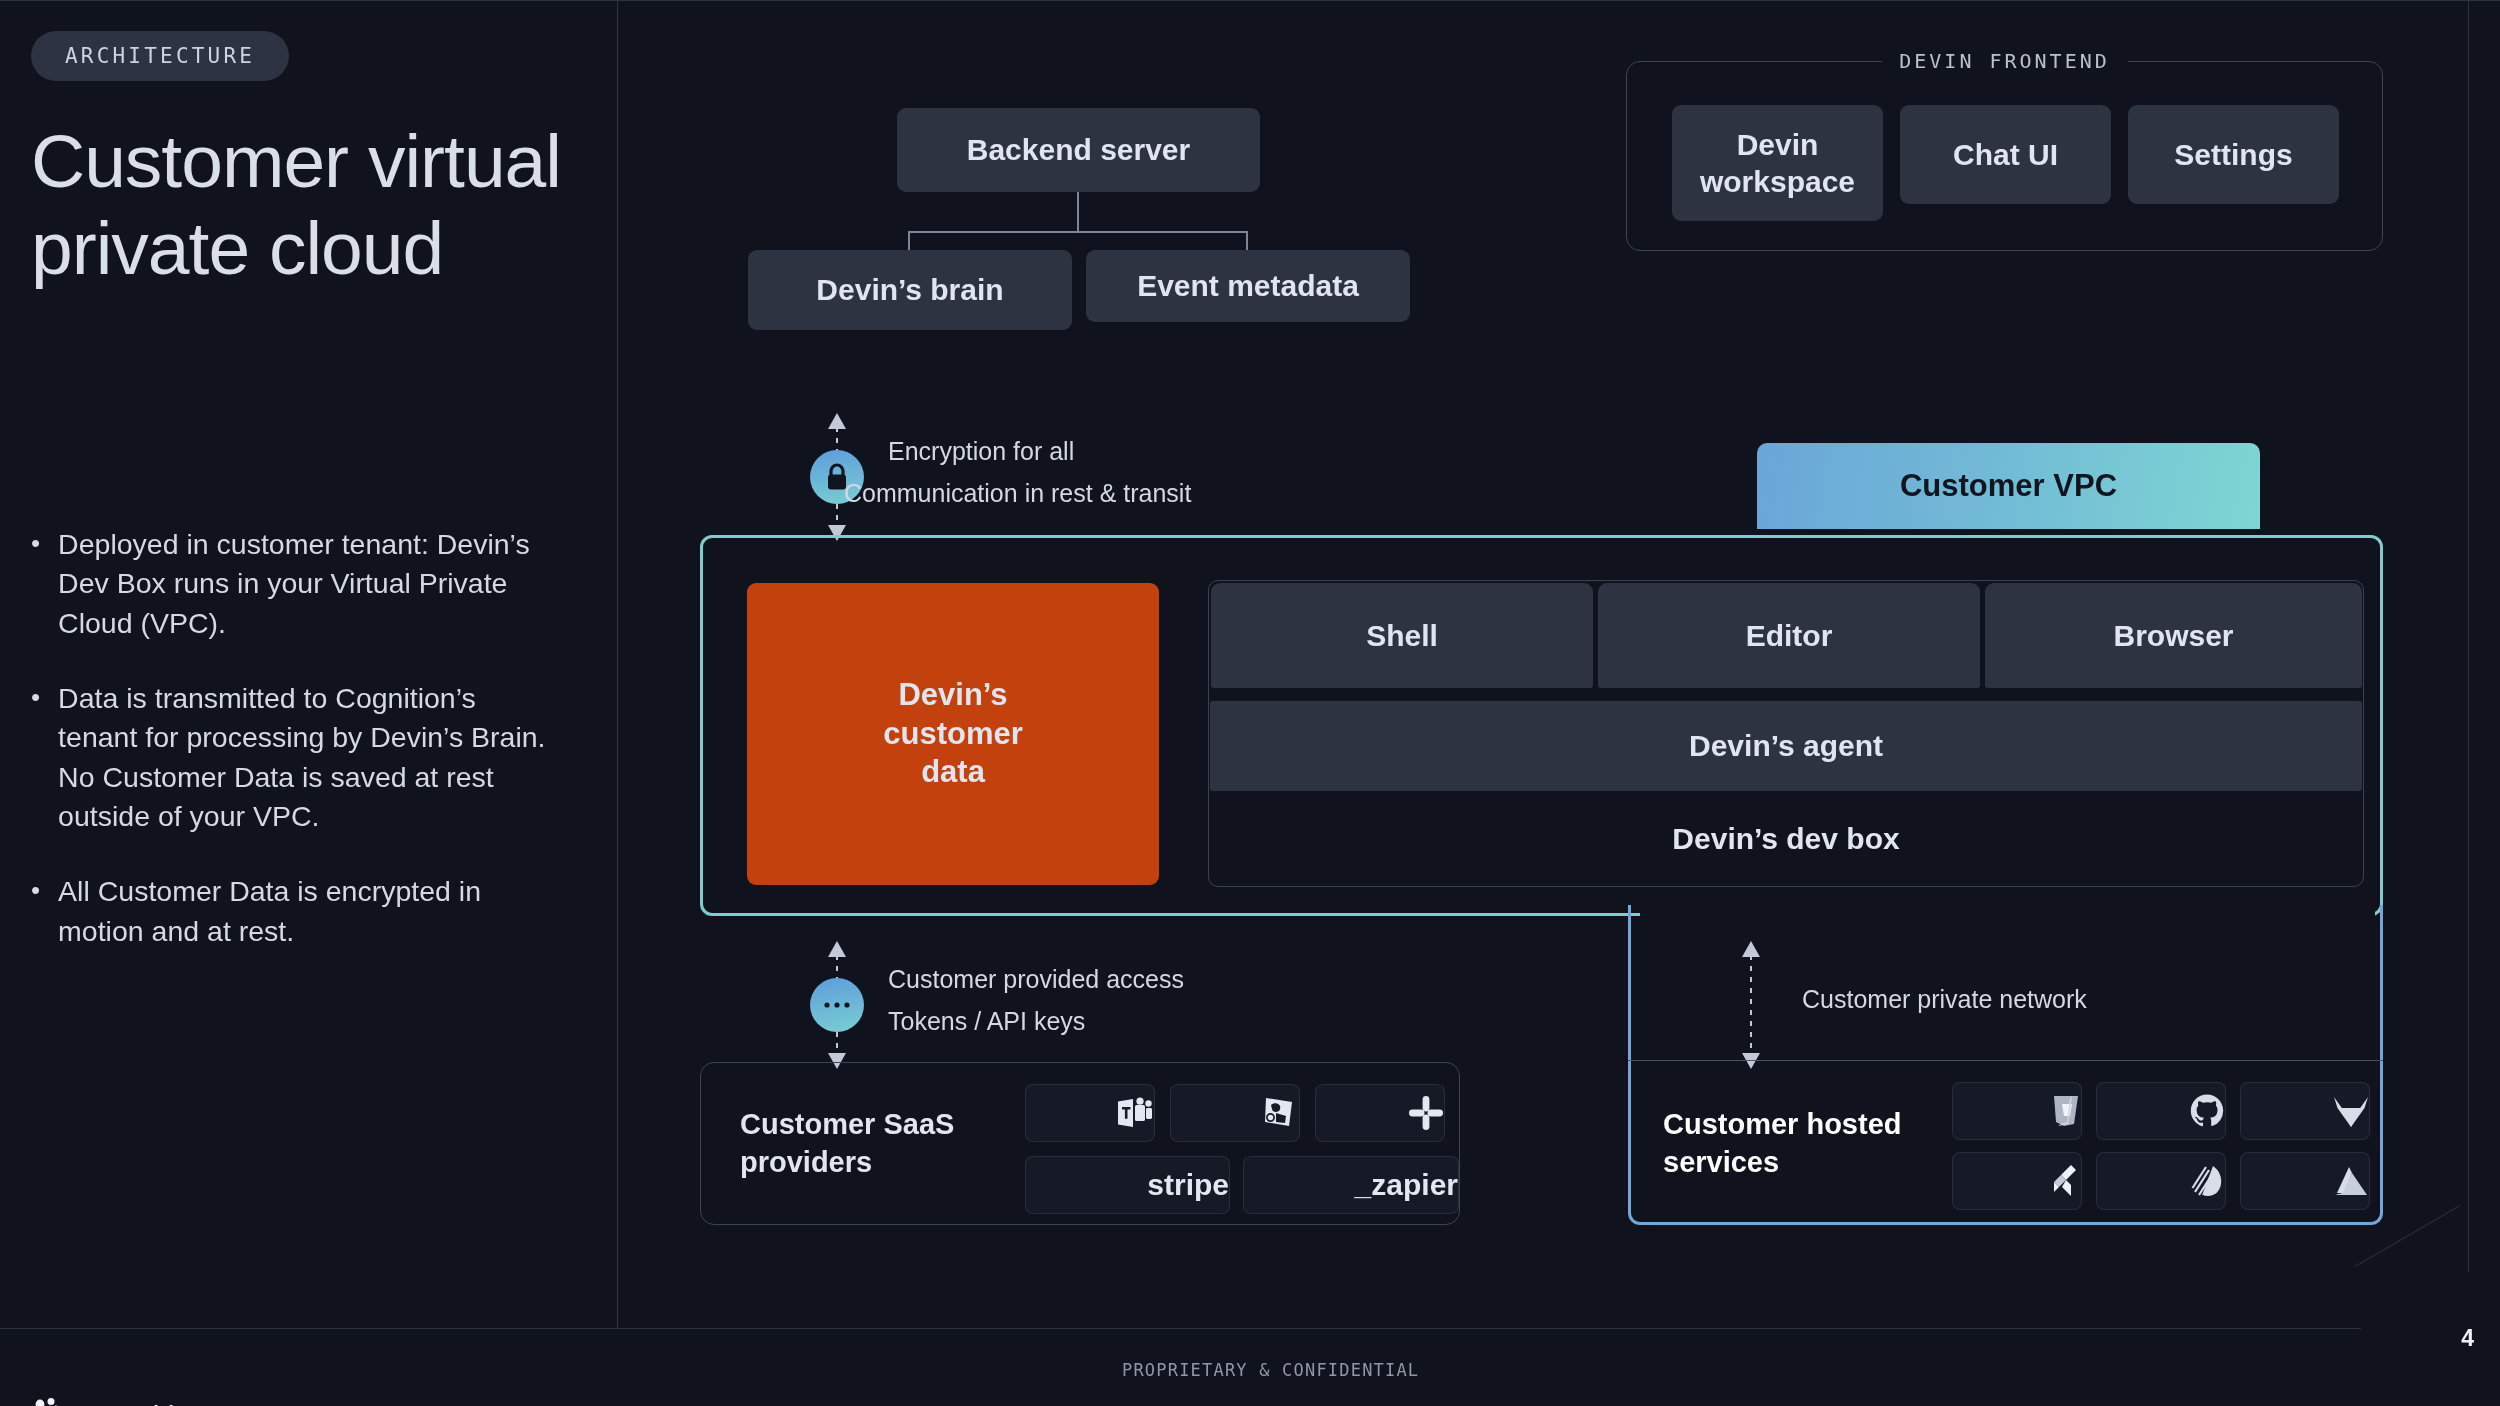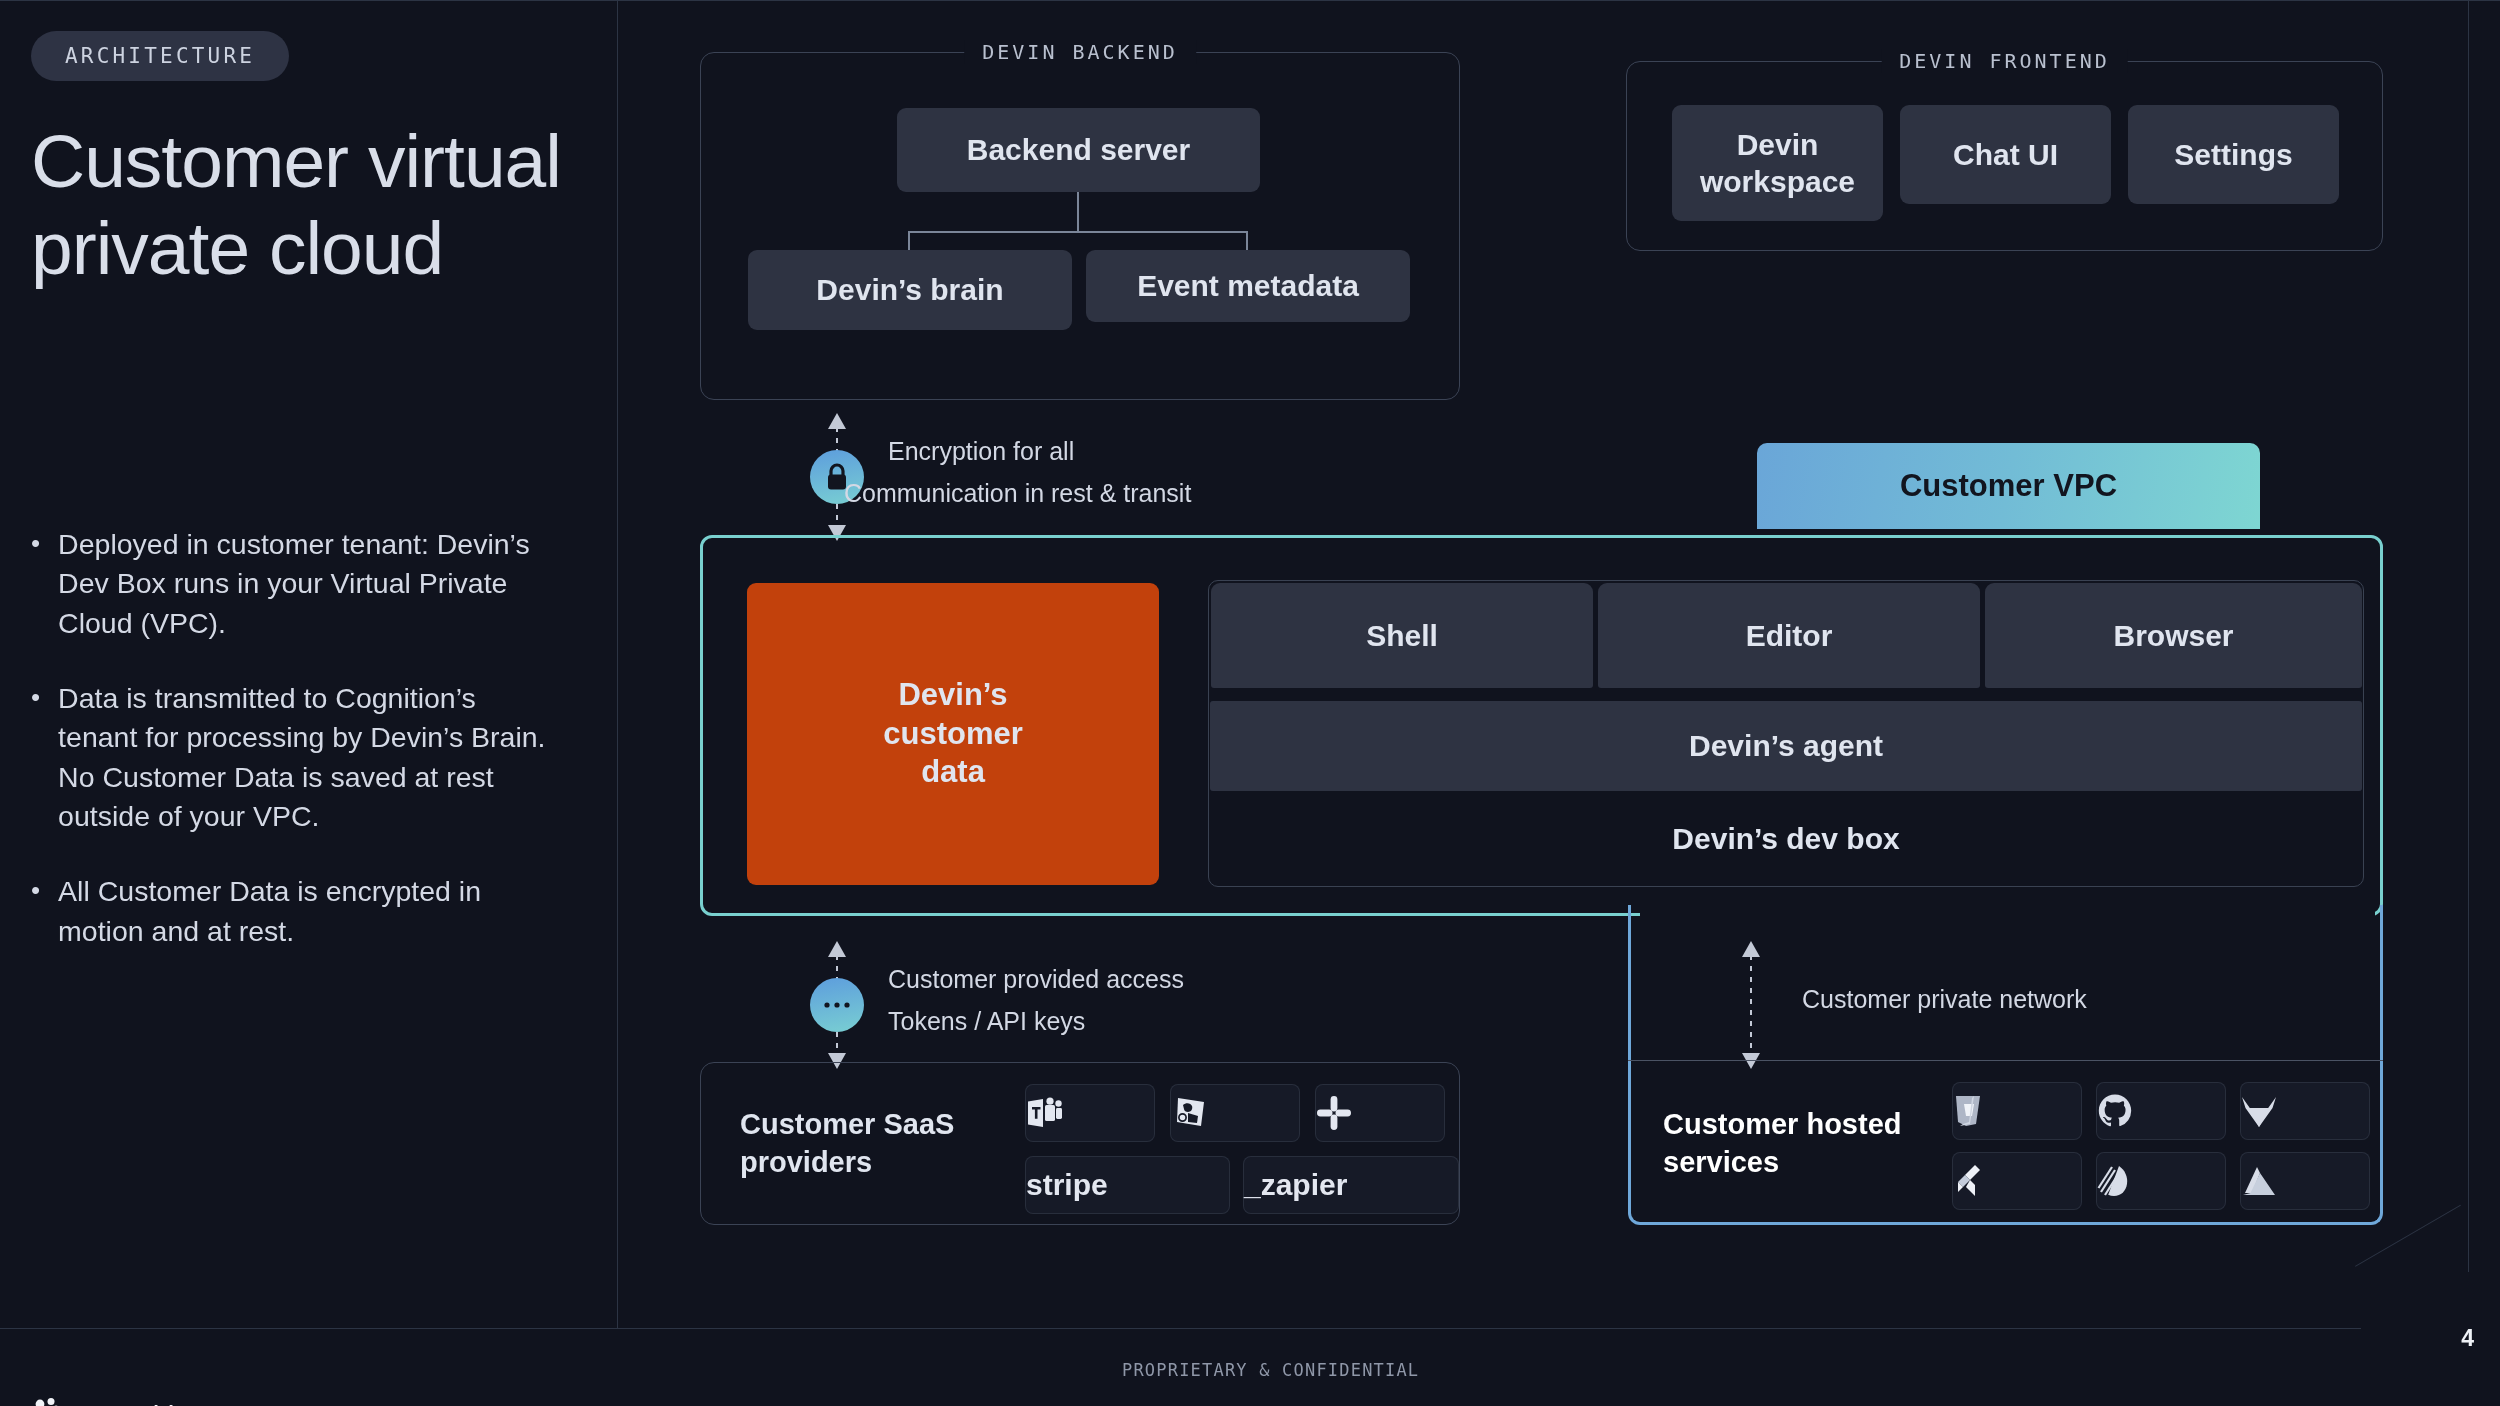--- a/index.html
+++ b/index.html
@@ -171,21 +171,21 @@
     color: #d3d8e4;
     white-space: nowrap;
   }
 
   
   .tile {
     position: absolute;
     border: 1px solid #39415180;
     border-radius: 8px;
     background: #161a27;
-    display: flex; align-items: center; justify-content: flex-start;
+    display: flex; align-items: center; justify-content: flex-end;
     color: #e3e7f0;
     font-size: 30px;
     font-weight: 700;
   }
   .tile svg { display: block; }
 
   
   .footer-logo {
     position: absolute; left: 31px; top: 1348px;
     display: flex; align-items: center; gap: 16px;
@@ -226,23 +226,20 @@
     <div class="bullet">
       <span class="dot">•</span>
       <span class="btext">Data is transmitted to Cognition’s tenant for processing by Devin’s Brain. No Customer Data is saved at rest outside of your VPC.</span>
     </div>
     <div class="bullet">
       <span class="dot">•</span>
       <span class="btext">All Customer Data is encrypted in motion and at rest.</span>
     </div>
   </div>
 
-  <div class="grp" style="left:700px; top:52px; width:760px; height:348px;">
-    <span class="grp-label">DEVIN BACKEND</span>
-  </div>
   <div class="node" style="left:897px; top:108px; width:363px; height:84px;">
     <span>Backend server</span>
   </div>
 
   <div class="conn" style="left:1077px; top:192px; width:2px; height:40px;"></div>
   <div class="conn" style="left:908px; top:231px; width:340px; height:2px;"></div>
   <div class="conn" style="left:908px; top:231px; width:2px; height:22px;"></div>
   <div class="conn" style="left:1246px; top:231px; width:2px; height:22px;"></div>
 
   <div class="node" style="left:748px; top:250px; width:324px; height:80px;">

